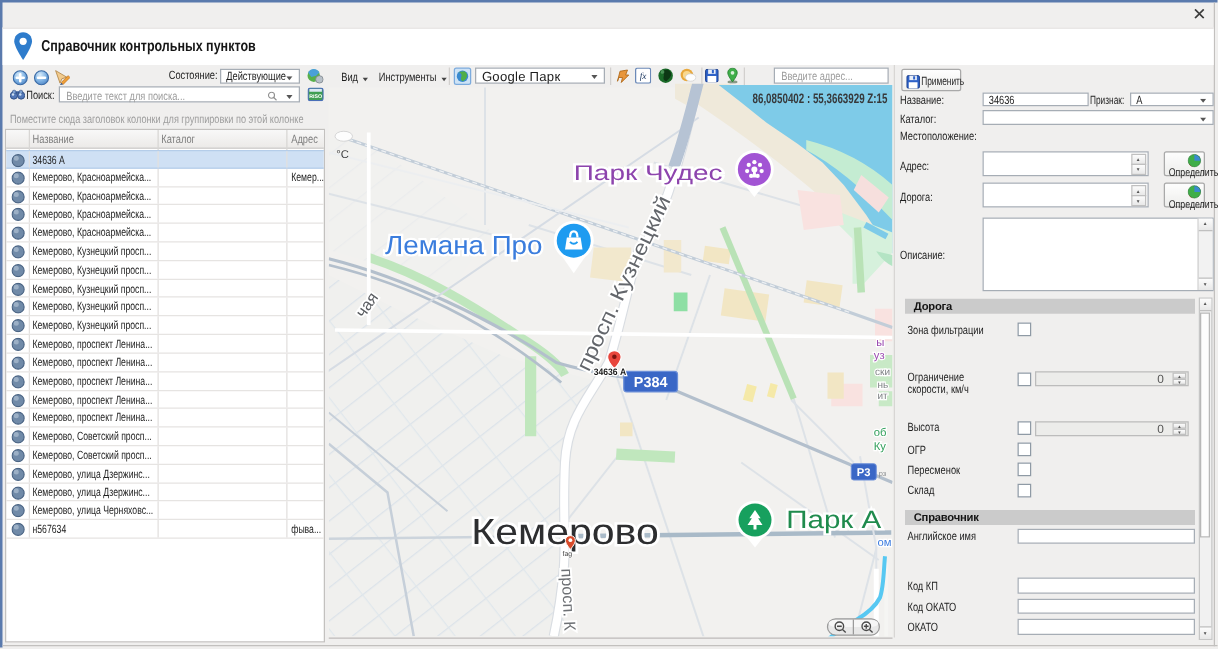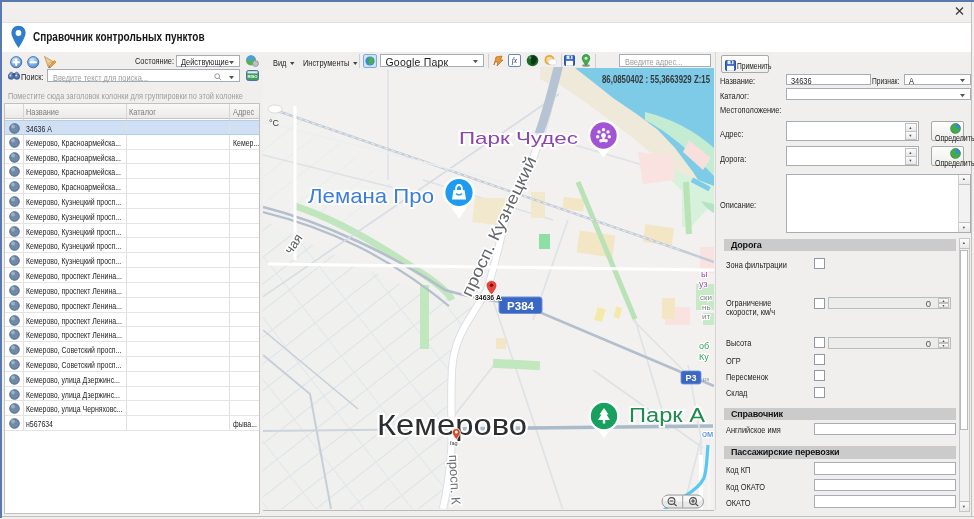--- a/index.html
+++ b/index.html
@@ -669,21 +669,20 @@
     <div class="cb" style="top:302px"></div>
     <div class="lbl" style="left:10px;top:318.8px">Пересменок</div>
     <div class="cb" style="top:318.3px"></div>
     <div class="lbl" style="left:10px;top:335.2px">Склад</div>
     <div class="cb" style="top:334.7px"></div>
 
     <div class="hdr" style="top:355.5px">Справочник</div>
     <div class="lbl" style="left:10px;top:372px">Английское имя</div>
     <div class="txt" style="top:370.5px"></div>
 
-    <div class="hdr" style="top:393.9px">Пассажирские перевозки</div>
     <div class="lbl" style="left:10px;top:412px">Код КП</div>
     <div class="txt" style="top:410px"></div>
     <div class="lbl" style="left:10px;top:428.5px">Код ОКАТО</div>
     <div class="txt" style="top:426.5px"></div>
     <div class="lbl" style="left:10px;top:445px">ОКАТО</div>
     <div class="txt" style="top:443px"></div>
 
     <div class="abs" style="left:242.5px;top:186px;width:11px;height:274px;background:#f1f1f1;border:1px solid #c6c6c6">
       <div style="height:10px;background:linear-gradient(#fcfcfc,#e8e8e8);border-bottom:1px solid #c0c0c0;font-size:3.8px;line-height:9px;text-align:center;color:#555">▲</div>
       <div style="position:absolute;top:11px;left:0.5px;width:8px;height:180px;background:#fdfdfd;border:1px solid #b8b8b8"></div>

